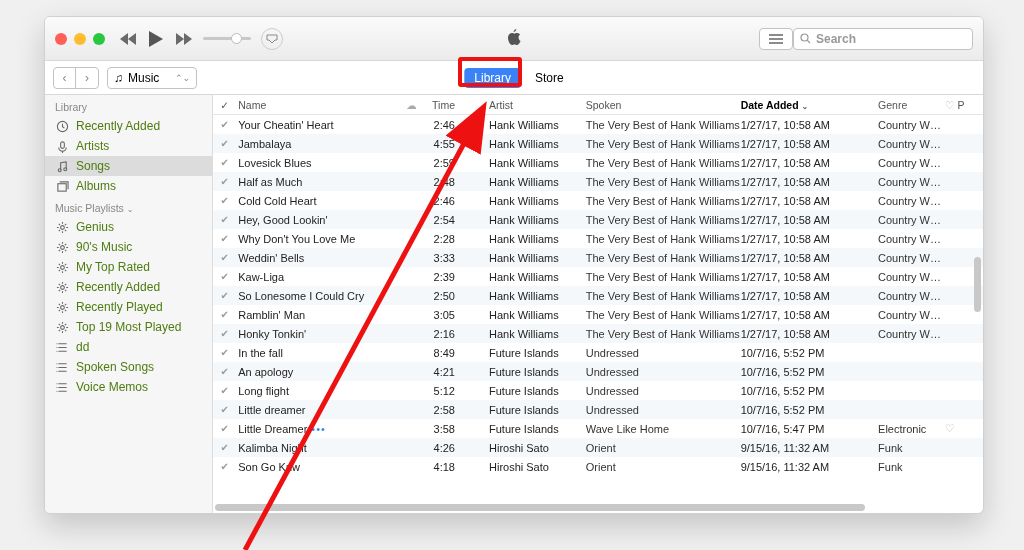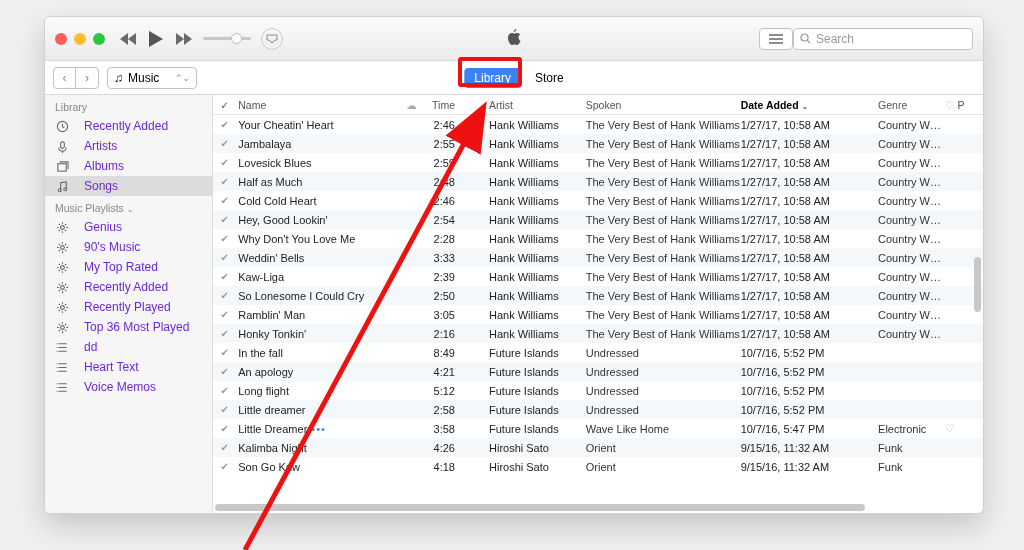--- a/index.html
+++ b/index.html
@@ -10,38 +10,38 @@
   .traffic { display:flex; gap:7px; margin-right:14px;}
   .dot{width:12px;height:12px;border-radius:50%;}
   .dot.red{background:#ff5f57;} .dot.yel{background:#ffbd2e;} .dot.grn{background:#28c940;}
   .playback{display:flex;align-items:center;gap:10px;margin-right:10px;color:#6d6d6d;}
   .pbtn{width:18px;height:18px;display:flex;align-items:center;justify-content:center;}
   .volume{display:flex;align-items:center;gap:6px;margin-right:10px;}
   .vol-track{width:48px;height:3px;background:#c8c8c8;border-radius:2px;position:relative;}
   .vol-knob{position:absolute;left:28px;top:-4px;width:11px;height:11px;background:#fff;border:1px solid #bbb;border-radius:50%;}
   .airplay{width:22px;height:22px;border:1px solid #ccc;border-radius:50%;display:flex;align-items:center;justify-content:center;}
   .apple-logo{position:absolute;left:50%;transform:translateX(-50%);}
-  .right-tools{margin-left:auto;display:flex;align-items:center;gap:0;}
+  .right-tools{margin-left:auto;display:flex;align-items:center;gap:0;font-weight:bold;}
   .list-view-btn{width:34px;height:22px;border:1px solid #c3c3c3;border-radius:4px;background:#fff;display:flex;align-items:center;justify-content:center;}
   .search{width:180px;height:22px;border:1px solid #c3c3c3;border-radius:4px;background:#fff;display:flex;align-items:center;padding:0 6px;color:#999;font-size:12px;gap:5px;}
   
   .subnav{height:34px;border-bottom:1px solid #d8d8d8;display:flex;align-items:center;padding:0 8px;position:relative;}
   .navbtns{display:flex;border:1px solid #c3c3c3;border-radius:4px;overflow:hidden;height:22px;}
   .navbtns span{width:22px;display:flex;align-items:center;justify-content:center;color:#888;font-size:12px;border-right:1px solid #c3c3c3;}
   .navbtns span:last-child{border-right:none;}
   .media-select{margin-left:8px;height:22px;border:1px solid #c3c3c3;border-radius:4px;background:#fff;display:flex;align-items:center;padding:0 6px;font-size:12px;gap:5px;min-width:90px;}
   .center-tabs{position:absolute;left:50%;top:50%;transform:translate(-50%,-50%);display:flex;align-items:center;gap:14px;font-size:12px;}
   .pill{background:#3b82f6;color:#fff;padding:3px 10px;border-radius:4px;}
   .tab-other{color:#000000;}
   .red-box{position:absolute;border:4px solid #e11;border-radius:3px;left:413px;top:40px;width:64px;height:30px;pointer-events:none;z-index:20;}
   
   .body{flex:1;display:flex;min-height:0;}
   .sidebar{width:168px;background:#f6f6f6;border-right:1px solid #dcdcdc;font-size:12px;overflow:hidden;}
   .sb-head{color:#888;font-size:10.5px;padding:6px 10px 3px;}
-  .sb-item{display:flex;align-items:center;gap:15px;padding:3px 10px;color:#6d28d9;}
+  .sb-item{display:flex;align-items:center;gap:7px;padding:3px 10px;color:#4d7c0f;}
   .sb-item.sel{background:#dcdcdc;}
   .sb-ico{width:14px;height:14px;display:flex;align-items:center;justify-content:center;color:#6a6a6a;}
   .main{flex:1;display:flex;flex-direction:column;min-width:0;}
   .cols{display:flex;font-size:10.5px;color:#555;height:20px;border-bottom:1px solid #e4e4e4;align-items:center;padding-right:14px;}
   .cols .sortcol{font-weight:600;color:#000;}
   .cols .arrow{font-size:8px;margin-left:3px;color:#666;}
   .c-chk{width:24px;text-align:center;}
   .c-name{width:170px;padding-left:2px;}
   .c-cloud{width:22px;text-align:center;color:#aaa;}
   .c-time{width:40px;text-align:right;padding-right:6px;}
@@ -155,39 +155,39 @@
           </div>
           <div class="sb-item">
             <span class="sb-ico">
               <svg width="13" height="13" viewBox="0 0 14 14" fill="none" stroke="#6a6a6a" stroke-width="1.2">
                 <rect x="5" y="2" width="4" height="7" rx="2"></rect>
                 <path d="M3 8a4 4 0 008 0M7 12v2"></path>
               </svg>
             </span>
             <span>Artists</span>
           </div>
-          <div class="sb-item">
-            <span class="sb-ico">
-              <svg width="13" height="13" viewBox="0 0 14 14" fill="none" stroke="#6a6a6a" stroke-width="1.2">
-                <rect x="2" y="4" width="9" height="8"></rect>
-                <path d="M4 2h9v8"></path>
-              </svg>
-            </span>
-            <span>Albums</span>
-          </div>
           <div class="sb-item sel">
             <span class="sb-ico">
               <svg width="13" height="13" viewBox="0 0 14 14" fill="none" stroke="#6a6a6a" stroke-width="1.2">
                 <path d="M5 11V3l6-1v8"></path>
                 <circle cx="4" cy="11" r="1.6"></circle>
                 <circle cx="10" cy="10" r="1.6"></circle>
               </svg>
             </span>
             <span>Songs</span>
           </div>
+          <div class="sb-item">
+            <span class="sb-ico">
+              <svg width="13" height="13" viewBox="0 0 14 14" fill="none" stroke="#6a6a6a" stroke-width="1.2">
+                <rect x="2" y="4" width="9" height="8"></rect>
+                <path d="M4 2h9v8"></path>
+              </svg>
+            </span>
+            <span>Albums</span>
+          </div>
         </div>
       <div class="sb-head"><span>Music Playlists</span> <span style="font-size:8px">⌄</span></div>
       <div id="sb-pl">
           <div class="sb-item">
             <span class="sb-ico">
               <svg width="13" height="13" viewBox="0 0 14 14" fill="none" stroke="#6a6a6a" stroke-width="1.2">
                 <circle cx="7" cy="7" r="2"></circle>
                 <path d="M7 1v2M7 11v2M1 7h2M11 7h2M3 3l1.4 1.4M9.6 9.6L11 11M11 3l-1.4 1.4M4.4 9.6L3 11"></path>
               </svg>
             </span>
@@ -229,37 +229,37 @@
             </span>
             <span>Recently Played</span>
           </div>
           <div class="sb-item">
             <span class="sb-ico">
               <svg width="13" height="13" viewBox="0 0 14 14" fill="none" stroke="#6a6a6a" stroke-width="1.2">
                 <circle cx="7" cy="7" r="2"></circle>
                 <path d="M7 1v2M7 11v2M1 7h2M11 7h2M3 3l1.4 1.4M9.6 9.6L11 11M11 3l-1.4 1.4M4.4 9.6L3 11"></path>
               </svg>
             </span>
-            <span>Top 36 Most Played</span>
+            <span>Top 19 Most Played</span>
           </div>
           <div class="sb-item">
             <span class="sb-ico">
               <svg width="13" height="13" viewBox="0 0 14 14" fill="none" stroke="#6a6a6a" stroke-width="1.2">
                 <path d="M3 3h8M3 7h8M3 11h8M1 3h0M1 7h0M1 11h0" stroke-linecap="round"></path>
               </svg>
             </span>
             <span>dd</span>
           </div>
           <div class="sb-item">
             <span class="sb-ico">
               <svg width="13" height="13" viewBox="0 0 14 14" fill="none" stroke="#6a6a6a" stroke-width="1.2">
                 <path d="M3 3h8M3 7h8M3 11h8M1 3h0M1 7h0M1 11h0" stroke-linecap="round"></path>
               </svg>
             </span>
-            <span>Heart Text</span>
+            <span>Spoken Songs</span>
           </div>
           <div class="sb-item">
             <span class="sb-ico">
               <svg width="13" height="13" viewBox="0 0 14 14" fill="none" stroke="#6a6a6a" stroke-width="1.2">
                 <path d="M3 3h8M3 7h8M3 11h8M1 3h0M1 7h0M1 11h0" stroke-linecap="round"></path>
               </svg>
             </span>
             <span>Voice Memos</span>
           </div>
         </div>
@@ -288,21 +288,21 @@
             <div class="c-album">The Very Best of Hank Williams</div>
             <div class="c-date">1/27/17, 10:58 AM</div>
             <div class="c-genre">Country W…</div>
             <div class="c-heart"></div>
             <div class="c-p"></div>
           </div>
           <div class="row">
             <div class="c-chk chk">✔</div>
             <div class="c-name">Jambalaya</div>
             <div class="c-cloud"></div>
-            <div class="c-time">2:55</div>
+            <div class="c-time">4:55</div>
             <div class="c-artist">Hank Williams</div>
             <div class="c-album">The Very Best of Hank Williams</div>
             <div class="c-date">1/27/17, 10:58 AM</div>
             <div class="c-genre">Country W…</div>
             <div class="c-heart"></div>
             <div class="c-p"></div>
           </div>
           <div class="row">
             <div class="c-chk chk">✔</div>
             <div class="c-name">Lovesick Blues</div>

